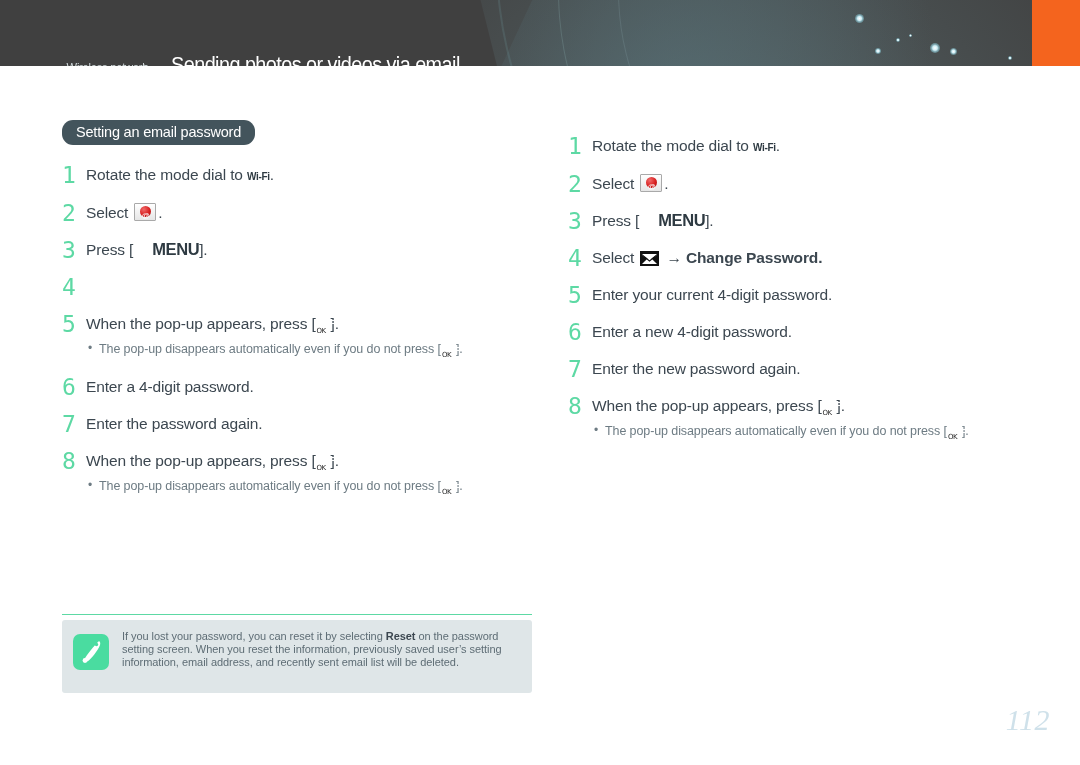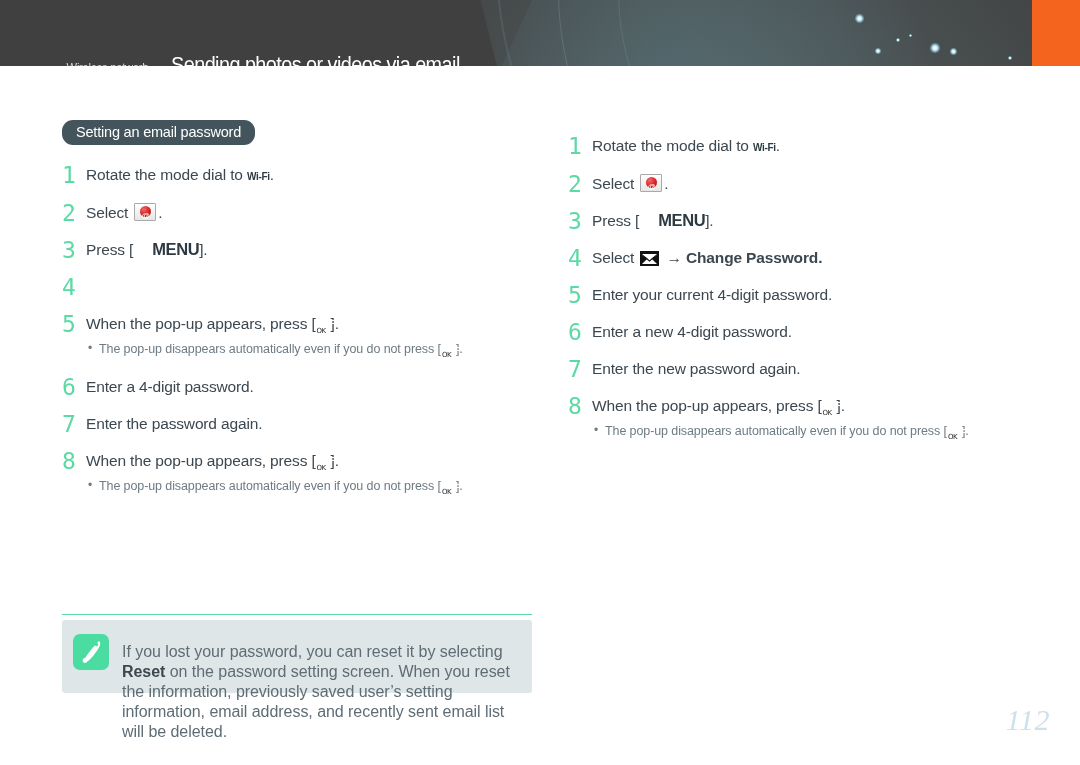--- a/index.html
+++ b/index.html
@@ -288,23 +288,23 @@
   }
   .note-icon {
     flex: 0 0 36px;
     width: 36px; height: 36px;
     margin: 14px 0 0 11px;
     border-radius: 7px;
     background: #4adca0;
     position: relative;
   }
   .note-text {
-    margin: 22px 14px 0 13px;
-    font-size: 16px;
-    line-height: 20px;
+    margin: 10px 14px 0 13px;
+    font-size: 11px;
+    line-height: 13px;
     color: #5e6d75;
     letter-spacing: -0.05px;
   }
   .note-text b { color: #3c4750; font-weight: bold; }
 
   
   .pageno {
     position: absolute;
     right: 30px;
     bottom: 28px;

